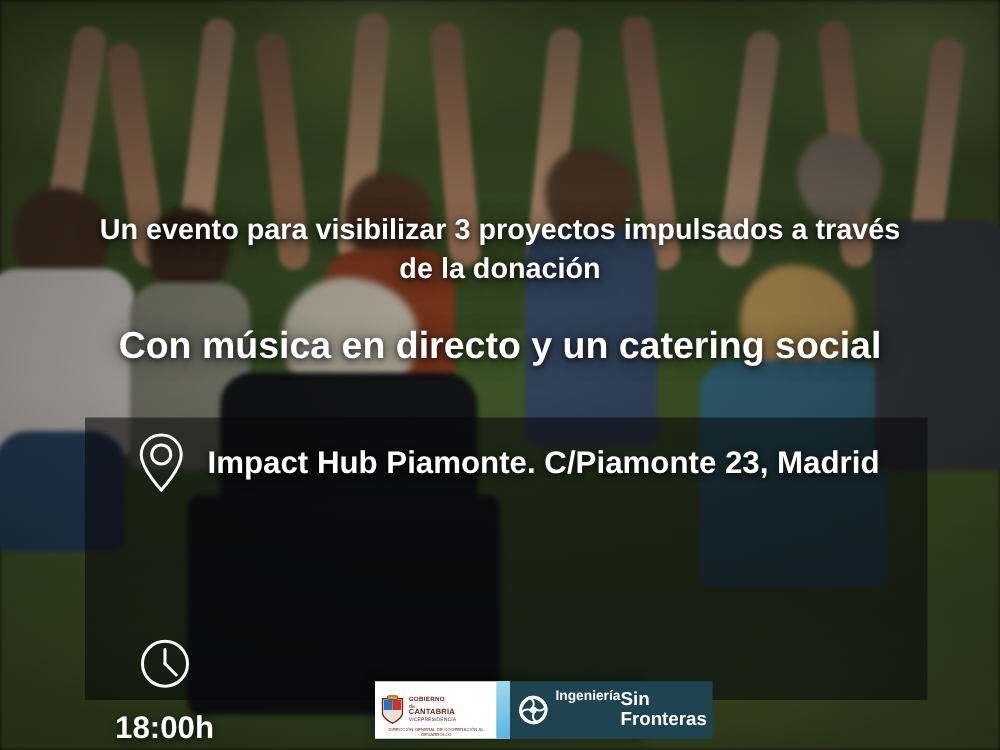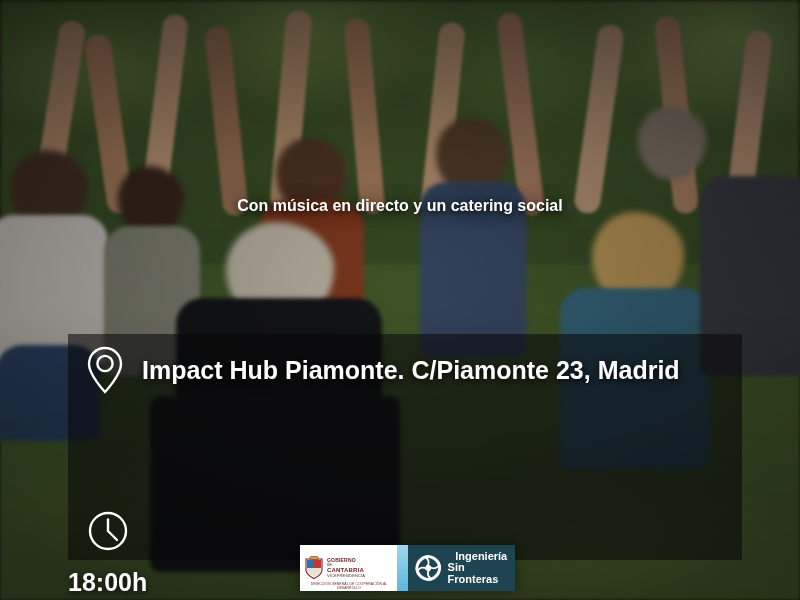--- a/index.html
+++ b/index.html
@@ -57,31 +57,31 @@
     text-shadow:0 2px 7px rgba(0,0,0,.78), 0 0 22px rgba(0,0,0,.5);
   }
 
   .subs{position:absolute;left:70px;right:70px;top:168px;text-align:center;}
   .s-main{
     font-size:23px;font-weight:700;color:#fff;line-height:1.33;
     text-shadow:0 2px 6px rgba(0,0,0,.8), 0 0 18px rgba(0,0,0,.55);
   }
   .s-second{
     margin-top:28px;
-    font-size:16px;font-weight:700;color:#fff;line-height:1.3;
+    font-size:30px;font-weight:700;color:#fff;line-height:1.3;
     text-shadow:0 2px 6px rgba(0,0,0,.8), 0 0 18px rgba(0,0,0,.55);
   }
 
   
   .band{
     position:absolute;left:68px;top:334px;width:674px;height:226px;
     background:rgba(8,8,9,0.56);
   }
   .info-rows{position:absolute;left:68px;top:334px;width:674px;height:226px;}
-  .row{position:absolute;left:0;display:flex;align-items:center;height:64px;}
+  .row{position:absolute;left:0;display:flex;align-items:center;height:64px;padding-left:24px;}
   .row-loc{top:4px;}
   .row-date{top:84px;}
   .row-time{top:160px;flex-direction:column;}
   .ic{width:74px;display:flex;align-items:center;justify-content:center;flex:0 0 74px;}
   .ic svg{display:block;}
   .rtext{
     font-size:25px;font-weight:700;color:#fff;white-space:nowrap;
     text-shadow:0 2px 6px rgba(0,0,0,.85);
   }
 
@@ -103,23 +103,23 @@
   .cant-l3{font-size:6px;font-weight:700;color:#6d2020;letter-spacing:.2px;}
   .cant-l4{font-size:4px;color:#6d2020;margin-top:1px;letter-spacing:.1px;}
   .cant-foot{
     position:absolute;left:3px;bottom:1px;right:13px;
     font-size:3.4px;color:#6d2020;letter-spacing:.1px;text-align:center;line-height:1.25;
   }
   .logo-isf{
     flex:1;background:#1d4450;display:flex;align-items:center;gap:5px;padding-left:6px;
     box-sizing:border-box;
   }
-  .isf-txt{display:flex;flex-direction:column;line-height:1.05;align-items:center;}
+  .isf-txt{display:flex;flex-direction:row;line-height:1.05;}
   .isf-l1{font-size:11px;font-weight:700;color:#fff;}
-  .isf-l2{font-size:11px;font-weight:700;color:#fff;}
+  .isf-l2{font-size:15px;font-weight:700;color:#fff;}
 </style>
 </head>
 <body>
 
 <div class="poster">
 
   <div class="photo">
     <div class="ph-sky"></div>
     <div class="ph-grass"></div>
 
@@ -157,20 +157,21 @@
     <div class="blob" style="left:638px;top:106px;width:68px;height:74px;background:#8e7f72;"></div>
     <div class="torso" style="left:700px;top:176px;width:110px;height:200px;background:#3e3f4a;"></div>
 
     <div class="torso" style="left:150px;top:396px;width:250px;height:176px;background:#1a1b1e;border-radius:10px;"></div>
 
     <div class="ph-vignette"></div>
   </div>
 
 
   <div class="subs">
+    <div class="s-main">Un evento para visibilizar 3 proyectos impulsados a través de la donación</div>
     <div class="s-second">Con música en directo y un catering social</div>
   </div>
 
   <div class="band"></div>
   <div class="info-rows">
 
     <div class="row row-loc">
       <span class="ic">
         <svg width="40" height="50" viewBox="0 0 40 50">
           <path d="M20 3 C11 3 4 10 4 19 C4 30 20 47 20 47 C20 47 36 30 36 19 C36 10 29 3 20 3 Z" fill="none" stroke="#ffffff" stroke-width="2.4"></path>

